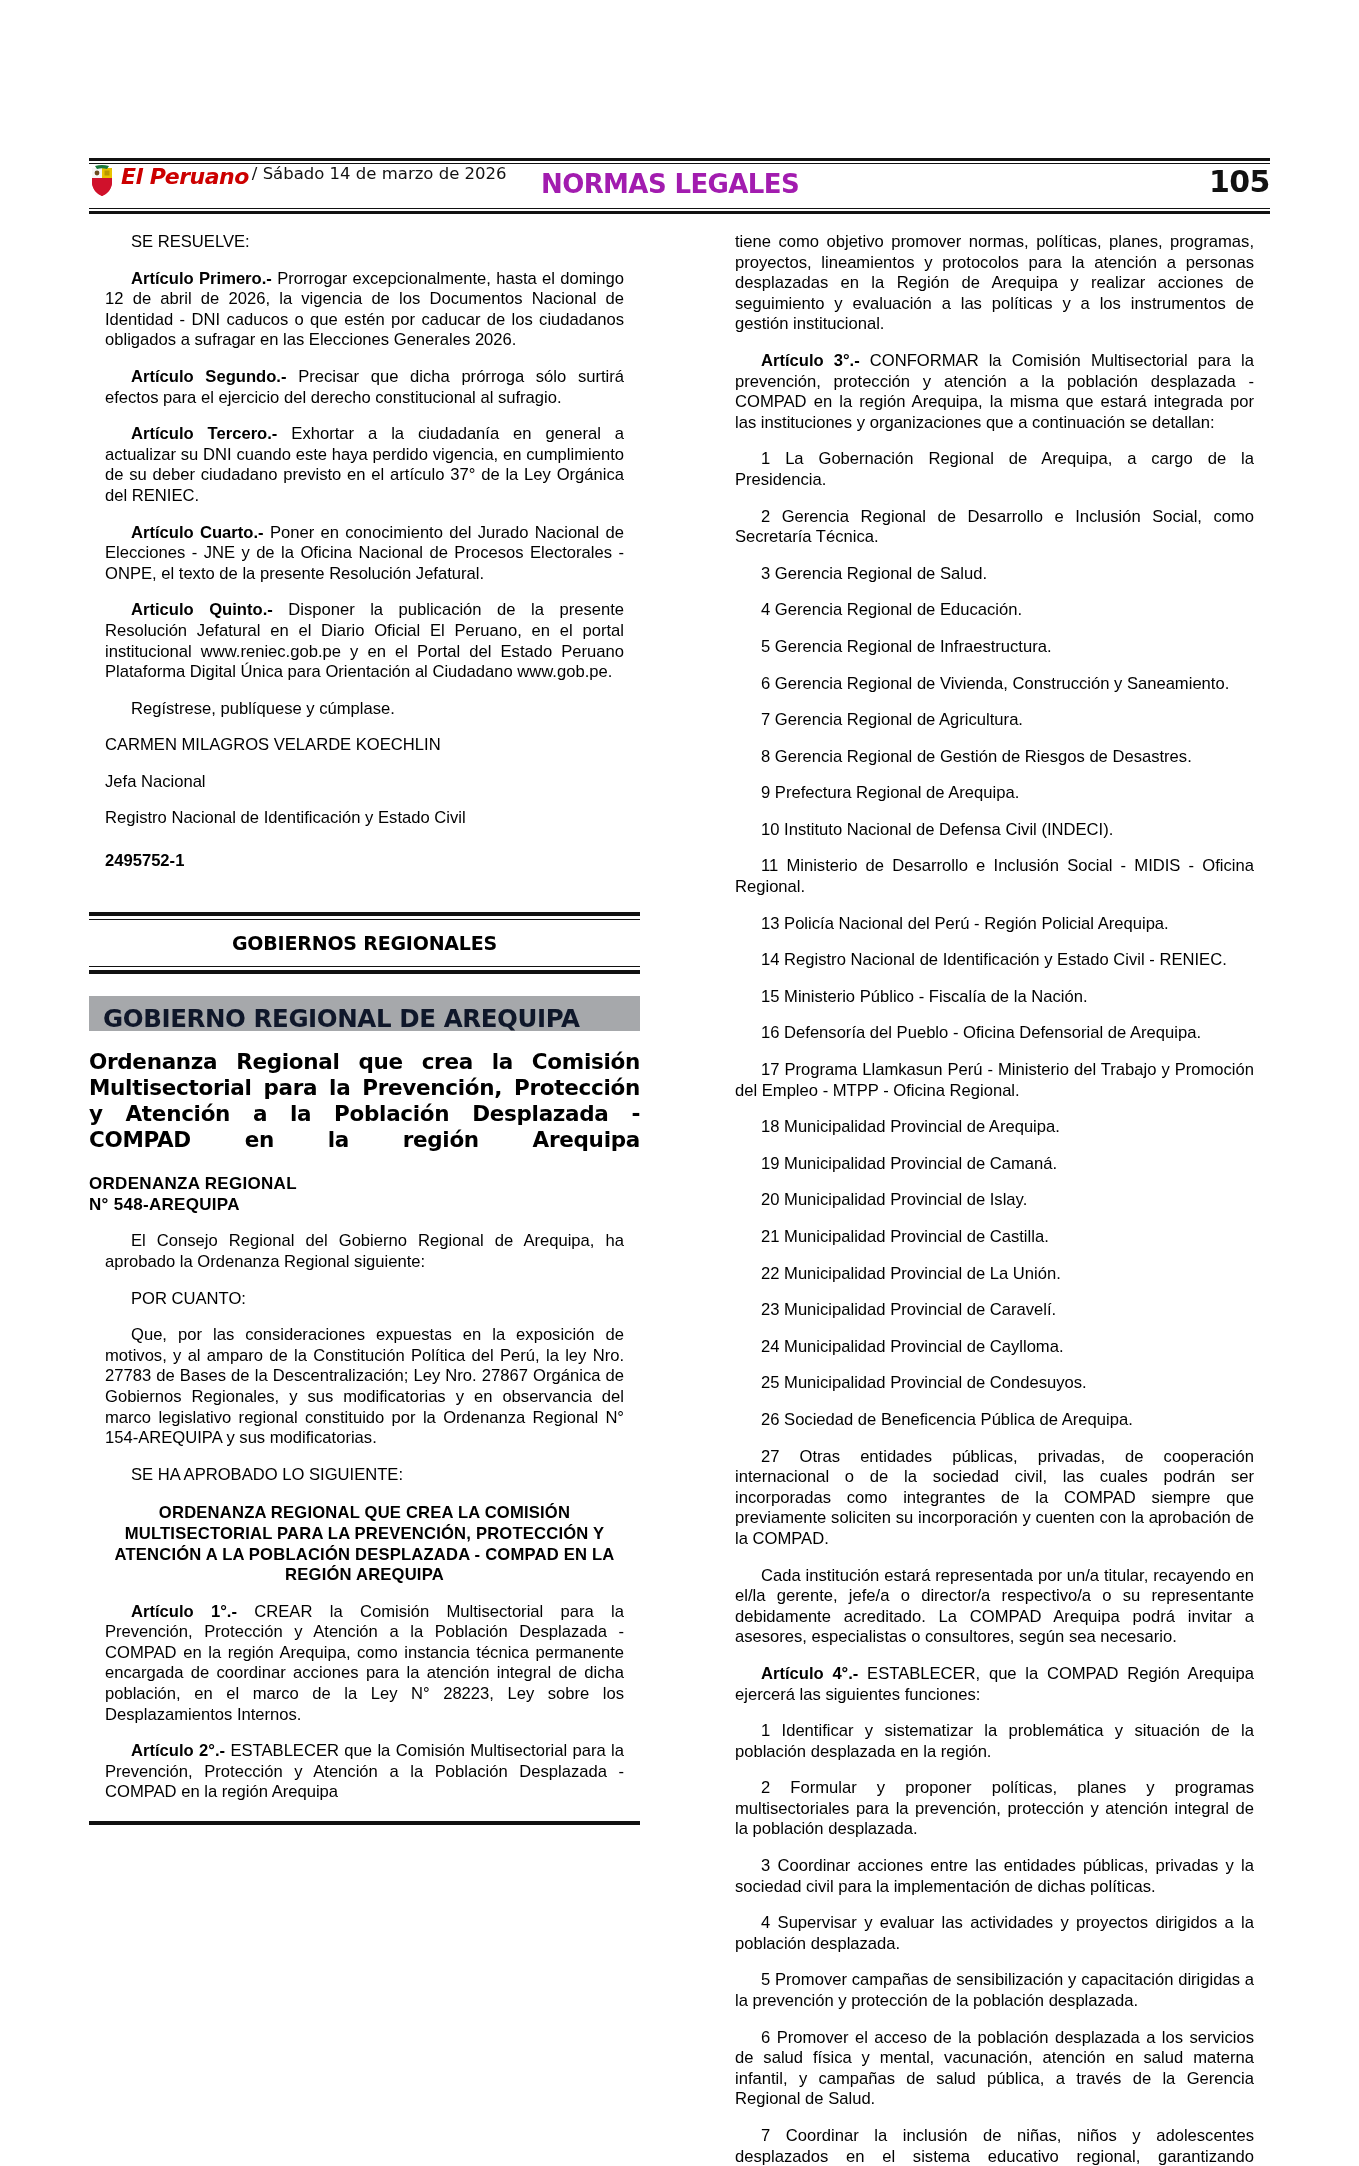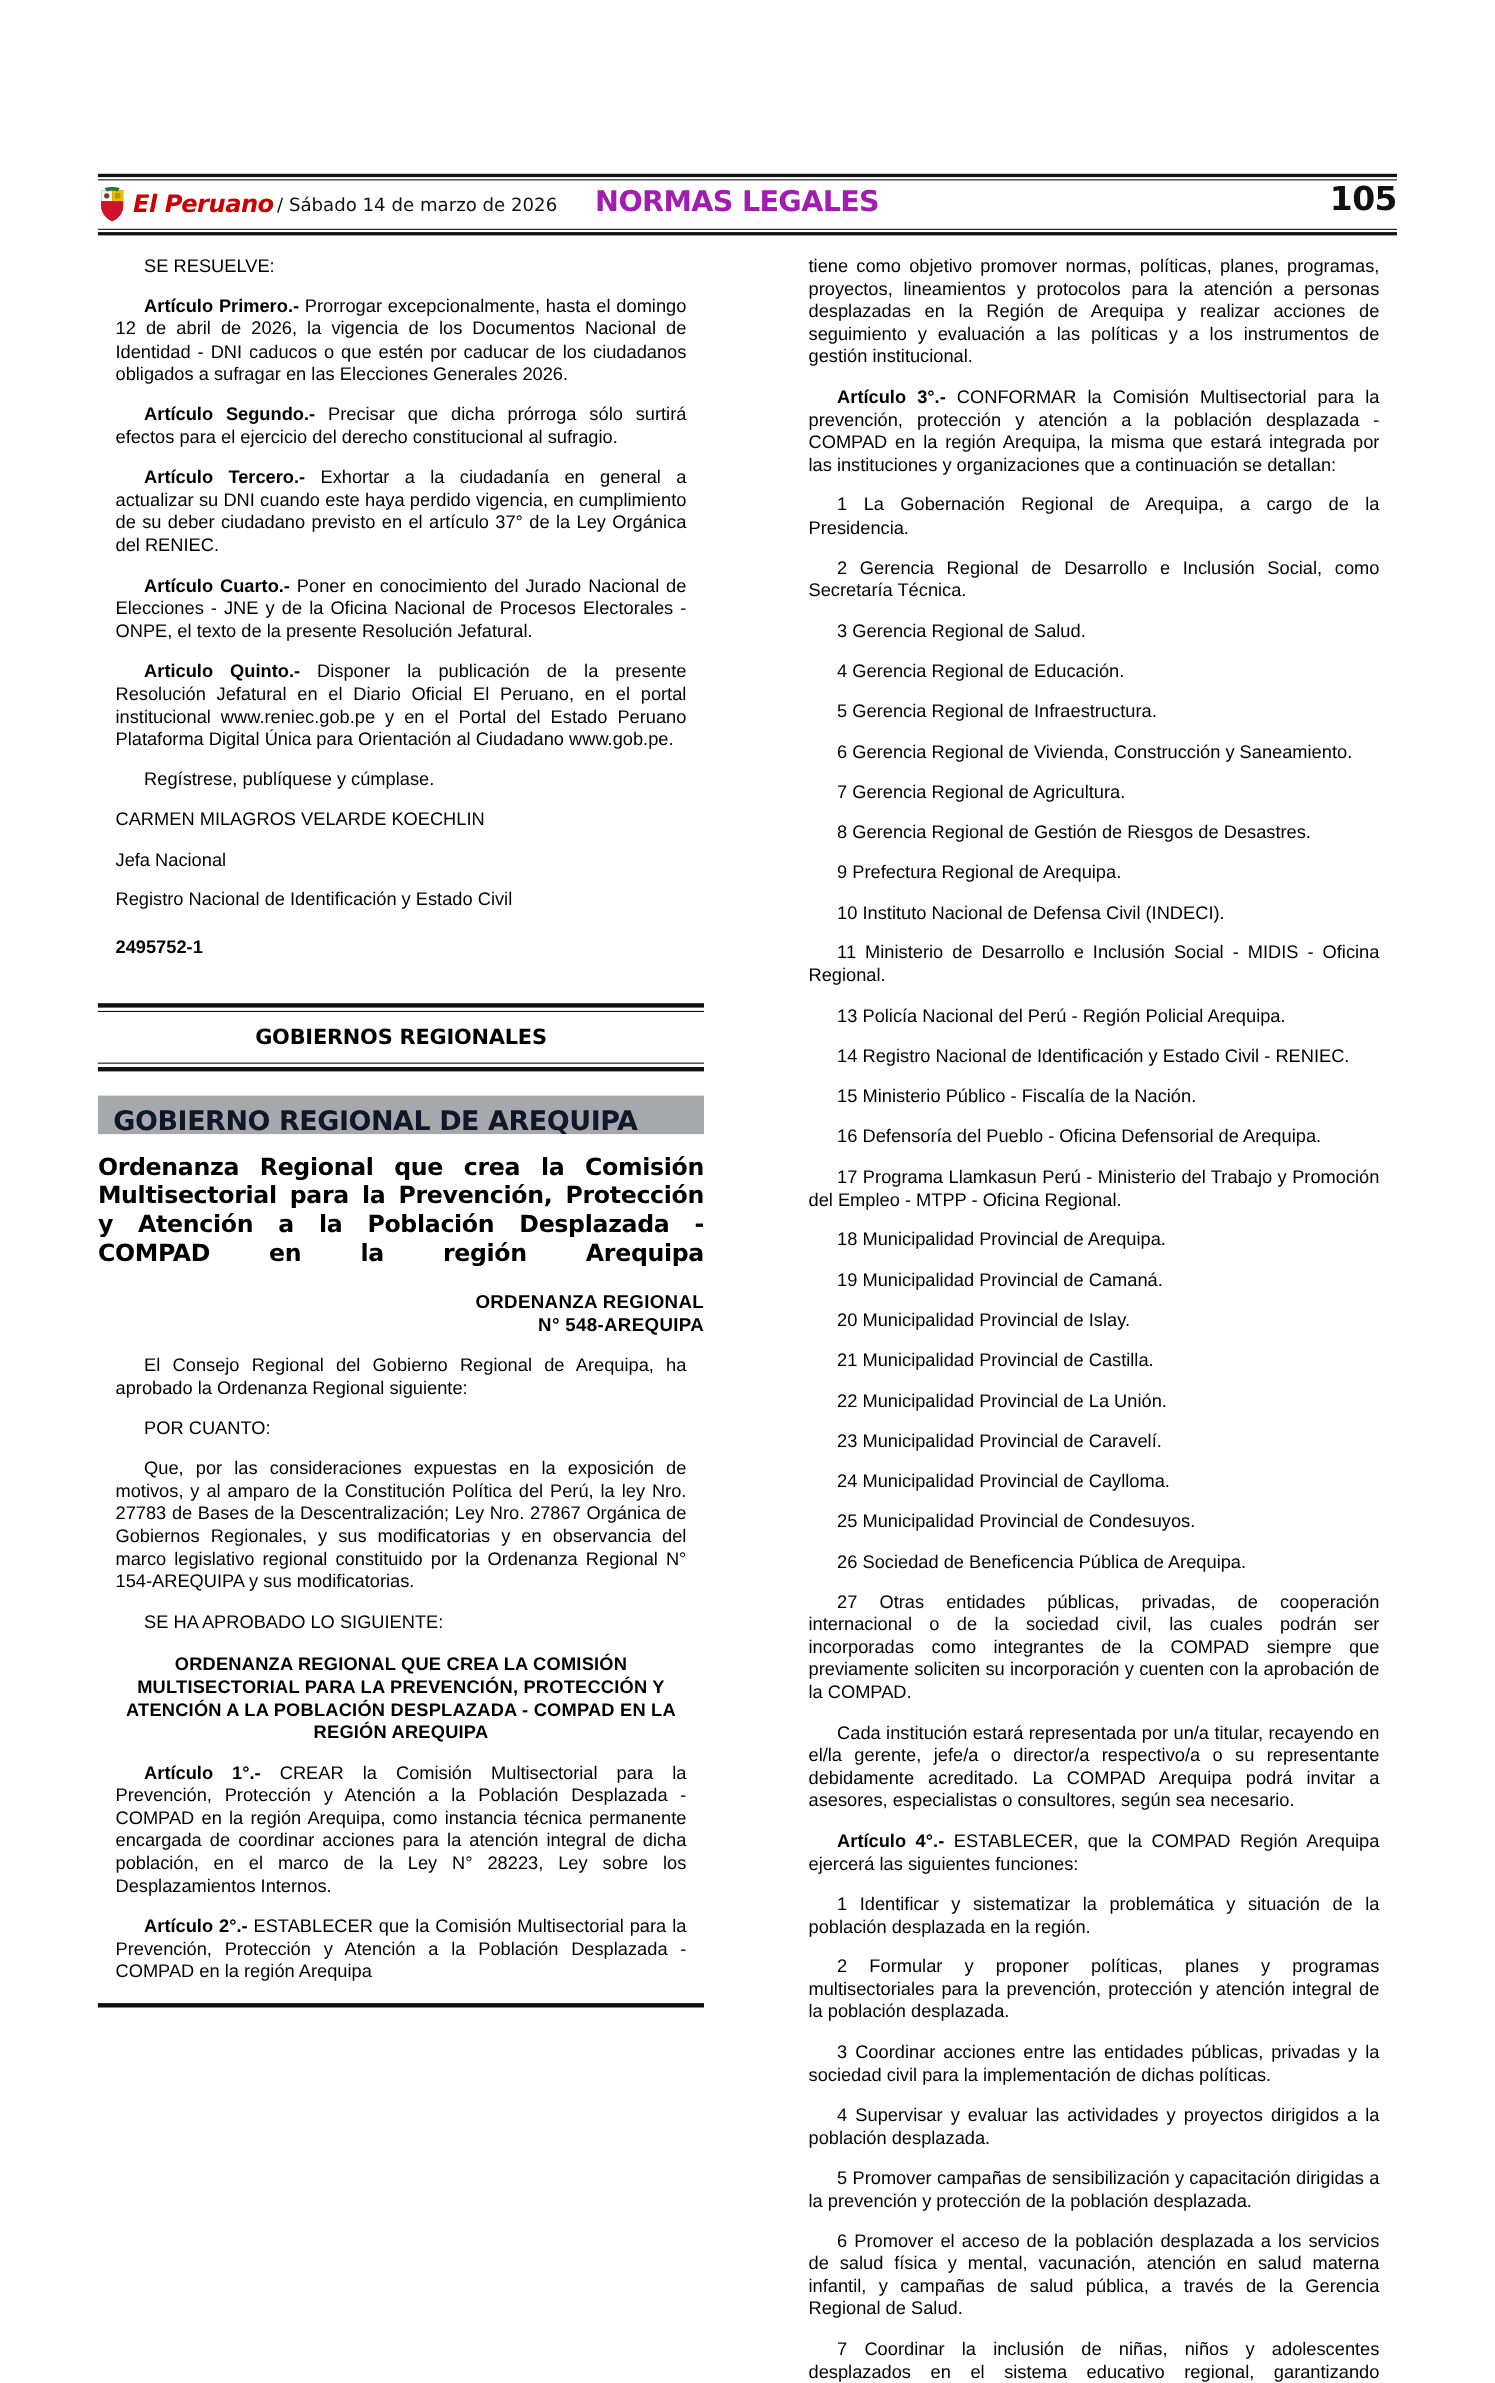--- a/index.html
+++ b/index.html
@@ -29,21 +29,21 @@
     width: 1181px;
   }
   .rule-double-top {
     border-top: 3px solid #111;
     border-bottom: 1px solid #111;
     height: 2px;
     width: 100%;
   }
   .masthead-row {
     display: flex;
-    align-items: center;
+    align-items: flex-start;
     height: 44px;
     position: relative;
   }
   .crest {
     width: 26px;
     height: 34px;
     margin-right: 6px;
     flex: 0 0 auto;
     position: relative;
     top: 1px;
@@ -186,21 +186,21 @@
     font-family: "DejaVu Sans", sans-serif;
     font-weight: bold;
     font-size: 21.5px;
     line-height: 26px;
     text-align: justify;
     text-align-last: justify;
     margin-top: 18px;
     letter-spacing: -0.3px;
   }
   .doc-kind {
-    text-align: right;
+    text-align: left;
     font-weight: bold;
     font-size: 17px;
     line-height: 21px;
     margin-top: 20px;
     letter-spacing: 0.3px;
   }
   .bold-center {
     text-align: center;
     font-weight: bold;
     font-size: 16.6px;

